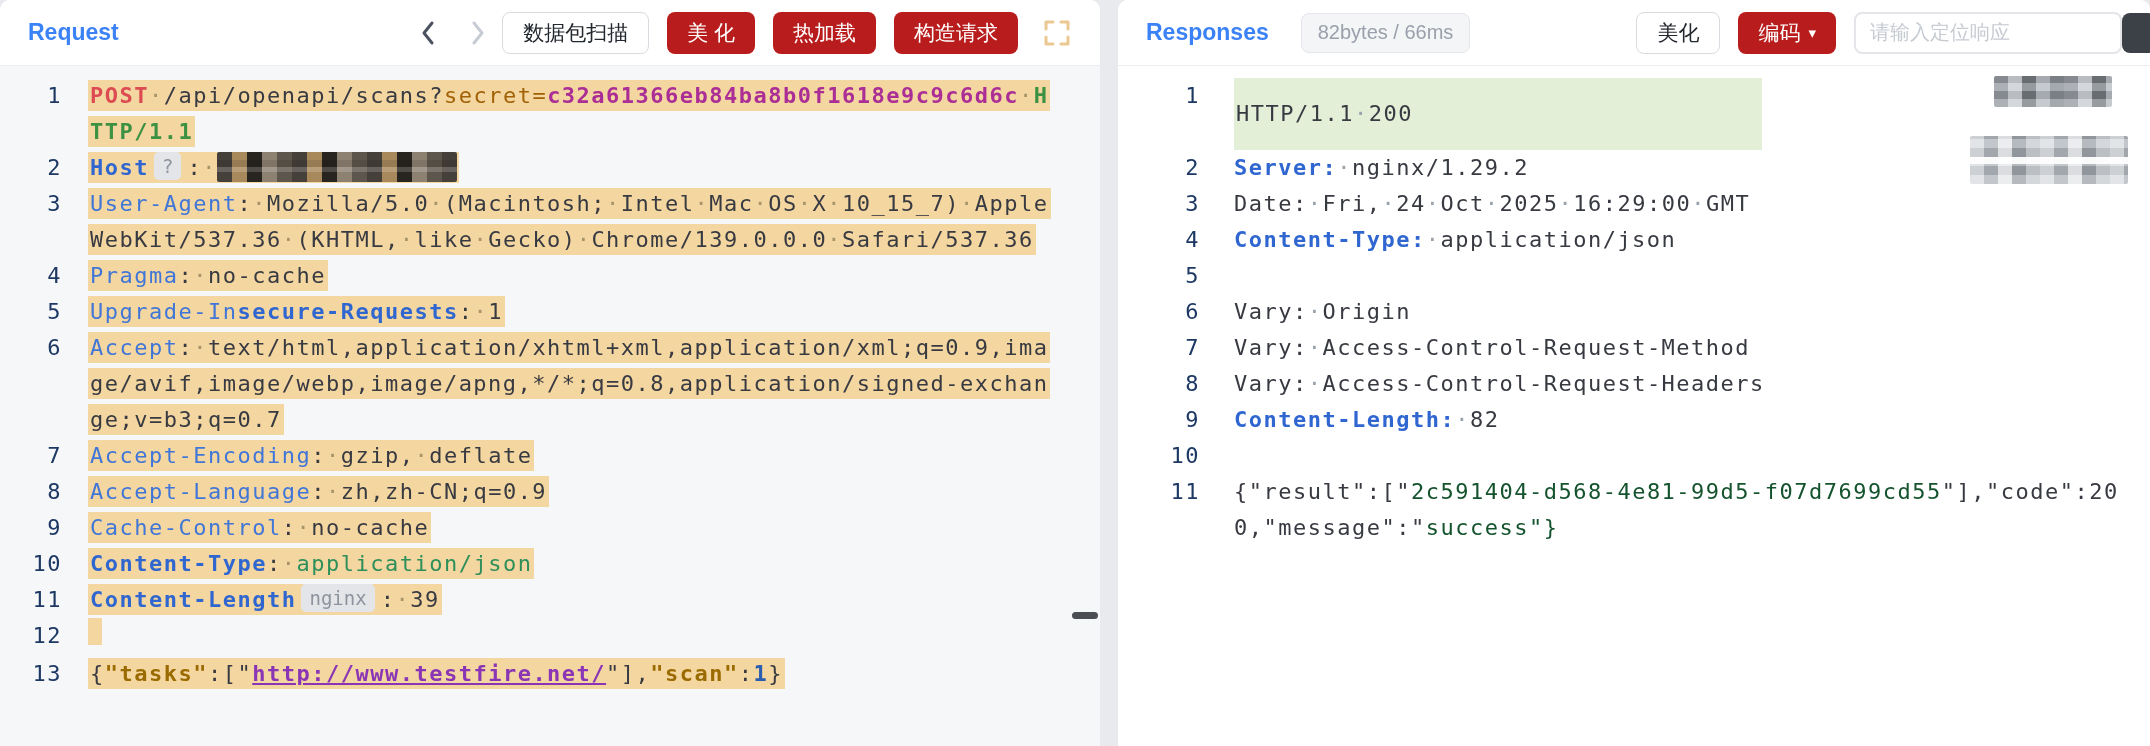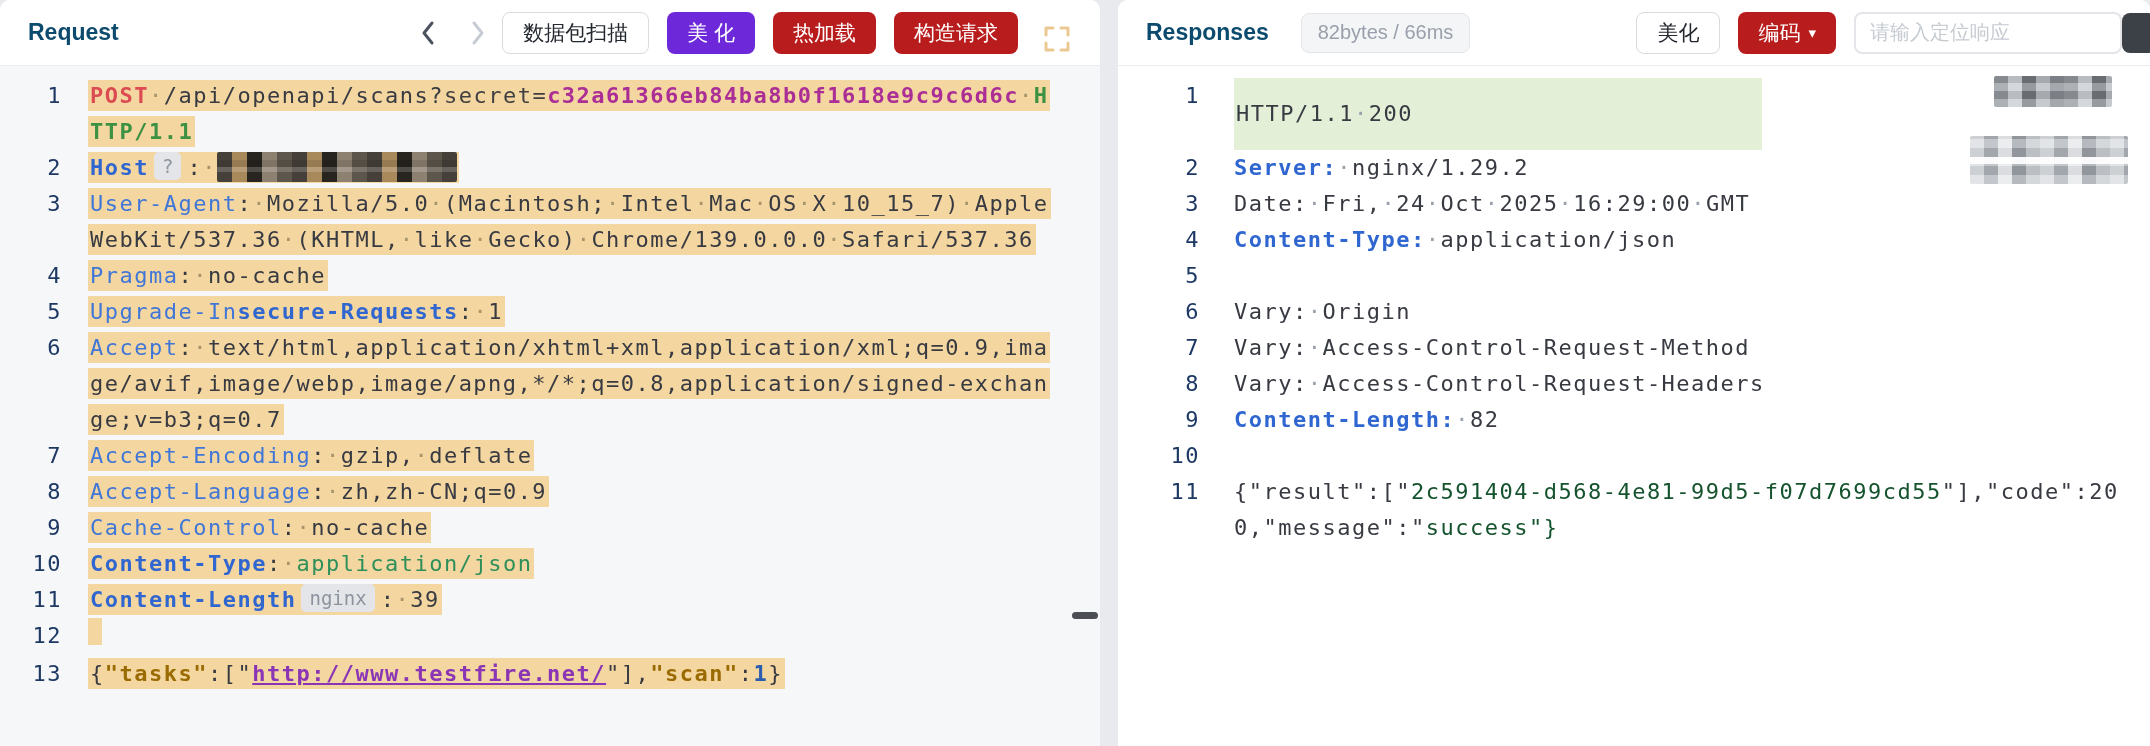--- a/index.html
+++ b/index.html
@@ -4,28 +4,28 @@
 <style>
   *{box-sizing:border-box;margin:0;padding:0}
   html,body{width:2150px;height:746px;overflow:hidden}
   body{background:#e8eaee;font-family:"Liberation Sans",sans-serif}
   .app{display:flex;width:2150px;height:746px;gap:18px}
   .panel{background:#fff;height:746px;display:flex;flex-direction:column;border-radius:10px 10px 0 0;position:relative}
   .left-panel{width:1100px;min-width:1100px}
   .right-panel{flex:1}
 
   .panel-head{height:66px;min-height:66px;display:flex;align-items:center;padding:0 28px;border-bottom:1px solid #ededf1;background:#fff;border-radius:10px 10px 0 0;position:relative}
-  .panel-title{font-size:23px;font-weight:700;color:#0c4a6e}
+  .panel-title{font-size:23px;font-weight:700;color:#3b82f6}
   .nav{display:flex;gap:30px;align-items:center;margin-left:300px}
   .chev{display:flex;align-items:center;color:#4c5360;cursor:pointer}
   .chev.disabled{color:#c7ccd4}
-  .btn-group{margin-left:auto;display:flex;align-items:flex-end;gap:18px}
+  .btn-group{margin-left:auto;display:flex;align-items:center;gap:18px}
   .btn{height:42px;border-radius:8px;padding:0 20px;font-size:21px;display:flex;align-items:center;justify-content:center;border:none;cursor:pointer;font-family:"Liberation Sans",sans-serif;white-space:nowrap}
   .btn.ghost{background:#fff;border:1px solid #d9dbe0;color:#23272e}
-  .btn.red{background:#6d28d9;color:#fff}
+  .btn.red{background:#b91c1c;color:#fff}
   .btn.orange{background:#b91c1c;color:#fff}
   .caret{font-size:15px;margin-left:8px}
   .expand{color:#ecc892;display:flex;align-items:center;cursor:pointer;margin-left:6px}
 
   .stats-badge{height:40px;padding:0 16px;margin-left:32px;background:#f4f5f7;border:1px solid #e4e6ea;border-radius:8px;color:#9aa0ab;font-size:20px;display:flex;align-items:center}
   .search{width:268px;height:42px;border:2px solid #e3e5e9;border-radius:8px;font-size:20px;padding:0 14px;color:#333;outline:none;font-family:"Liberation Sans",sans-serif}
   .search::placeholder{color:#c6cbd2}
   .sliver{position:absolute;right:-6px;top:13px;width:34px;height:40px;background:#3c4148;border-radius:8px}
 
   .code{flex:1;overflow:hidden;padding-top:12px;position:relative;
@@ -43,21 +43,21 @@
   .hl-empty{display:inline-block;width:14px;height:27px;padding:0}
   .hl-green{background:#e4efd8;display:inline-block;min-width:528px;padding:18px 2px}
 
   .s-p{color:#383a42}
   .s-red{color:#dd4b52;font-weight:700}
   .s-grn{color:#3c9142;font-weight:700}
   .s-grn2{color:#2f8f5b}
   .s-k{color:#4076d8}
   .s-kb{color:#2f66d0;font-weight:700}
   .s-kbu{color:#2f66d0;font-weight:700}
-  .s-mag{color:#404040}
+  .s-mag{color:#a16207}
   .s-magb{color:#ab2e96;font-weight:700}
   .s-url{color:#8a35b5;font-weight:600;text-decoration:underline}
   .s-jk{color:#9a6b00;font-weight:700}
   .s-num{color:#2a5db0;font-weight:700}
   .s-str{color:#14532d}
   .dot{color:#a8946b}
   .right-panel .dot{color:#9aa2ac}
 
   .inline-badge{display:inline-block;background:#e3e5e9;color:#8d949e;border-radius:5px;padding:0 8px;margin:0 6px 0 5px;font-size:19px;line-height:28px;vertical-align:2px;letter-spacing:0}
 

